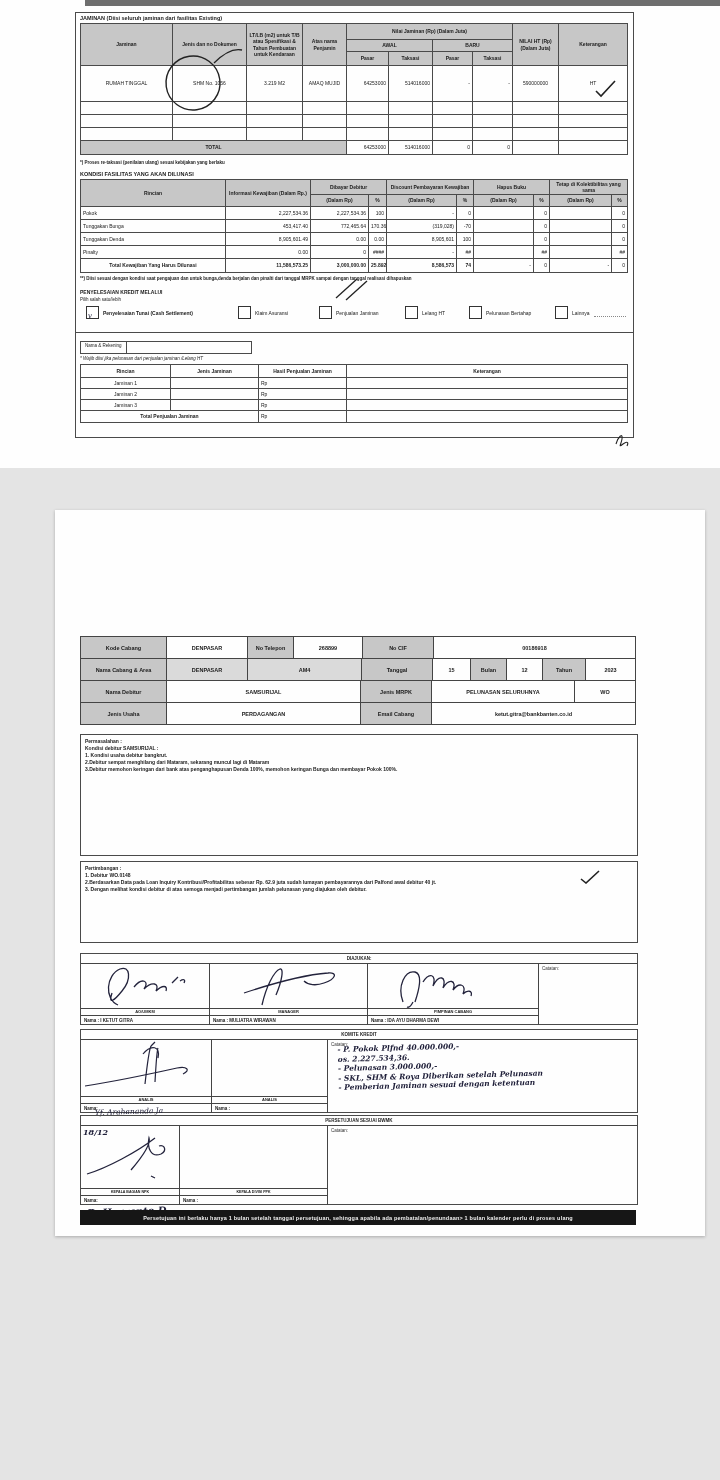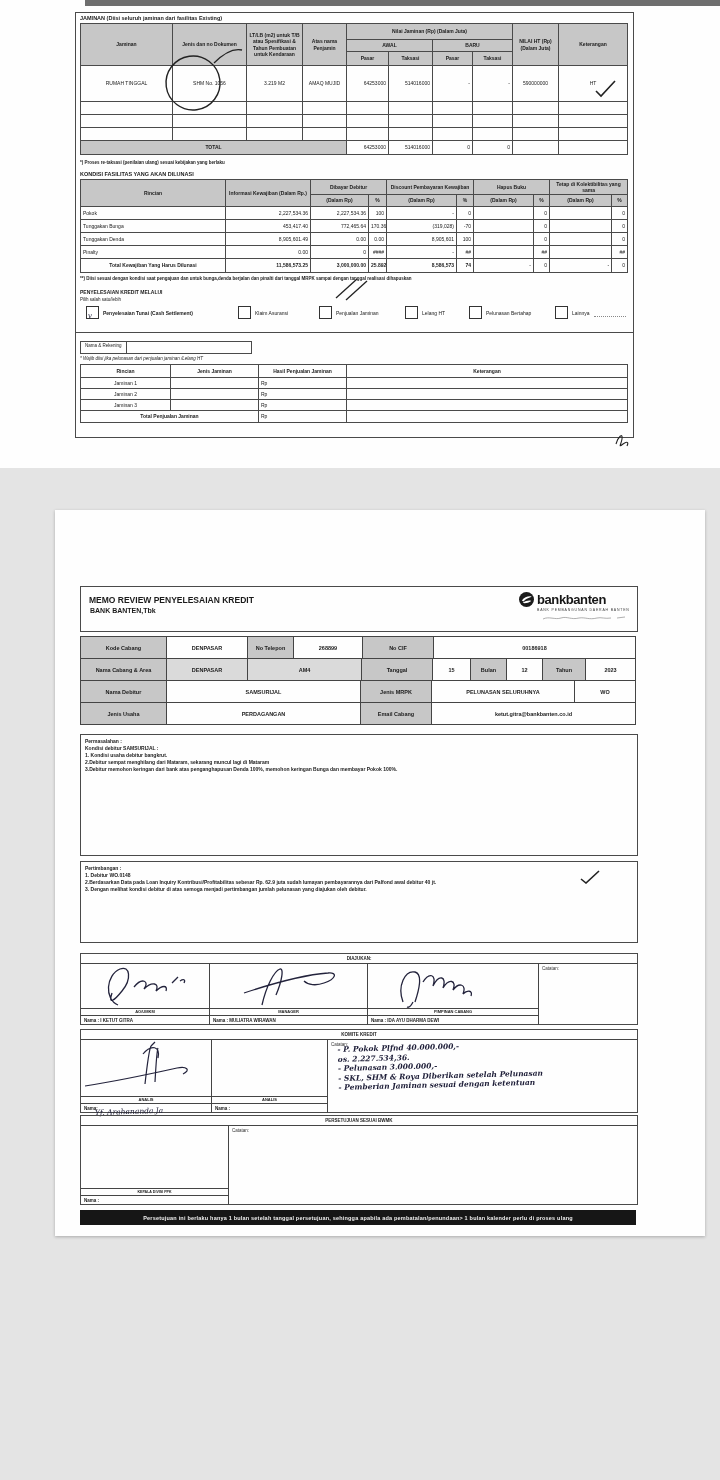--- a/index.html
+++ b/index.html
@@ -320,38 +320,20 @@
     <path d="M214,63 C224,53 233,48 242,50" fill="none" stroke="#222" stroke-width="1.3"></path>
     <path d="M596,91 l5,5 l14,-15" fill="none" stroke="#222" stroke-width="1.6"></path>
     <path d="M336,298 L357,279" stroke="#222" stroke-width="1.3"></path>
     <path d="M346,300 L367,281" stroke="#222" stroke-width="1.3"></path>
     <path d="M616,444 c2,-7 7,-12 6,-5 c-1,6 -4,9 1,5 c4,-3 6,-2 4,2" fill="none" stroke="#222" stroke-width="1.1"></path>
   </svg>
 </div>
 
 <div id="p2" class="page">
 
-  <div class="abs box1" style="left:25px;top:76px;width:556px;height:44px;">
-    <div class="abs b" style="left:8px;top:8px;font-size:8.5px;">MEMO REVIEW PENYELESAIAN KREDIT</div>
-    <div class="abs b" style="left:9px;top:20px;font-size:7px;">BANK BANTEN,Tbk</div>
-    <div class="abs" style="left:438px;top:5px;width:112px;">
-      <div style="display:flex;align-items:center;gap:3px;">
-        <svg width="15" height="15" viewBox="0 0 16 16">
-          <circle cx="8" cy="8" r="8" fill="#1b1b1b"></circle>
-          <path d="M3,9 C6,5 11,4 13.5,5 C10,6.2 6,8 5,10 Z" fill="#fff"></path>
-          <path d="M4,11.5 C7,9.5 11,8.5 13,9.5 C10,11.5 6,12.5 4,11.5 Z" fill="#fff"></path>
-        </svg>
-        <span class="b" style="font-size:13px;letter-spacing:-.4px;color:#161616;">bankbanten</span>
-      </div>
-      <div style="font-size:3.5px;letter-spacing:.8px;color:#444;margin-left:18px;margin-top:1px;white-space:nowrap;">BANK PEMBANGUNAN DAERAH BANTEN</div>
-      <svg width="90" height="8" viewBox="0 0 90 8" style="margin-left:22px;margin-top:2px;">
-        <path d="M2,5 C8,2 14,6 20,4 C26,2 30,6 38,4 C44,3 48,6 56,4 C60,3 64,5 70,4 M76,4 l8,-1" fill="none" stroke="#9a9a9a" stroke-width=".8"></path>
-      </svg>
-    </div>
-  </div>
 
   <div class="abs" style="left:25px;top:126px;width:556px;border-top:1px solid #444;">
     <div class="irow">
       <span class="ic hatch b" style="width:85px;">Kode Cabang</span>
       <span class="ic b" style="width:80px;">DENPASAR</span>
       <span class="ic hatch b" style="width:45px;">No Telepon</span>
       <span class="ic b" style="width:68px;">268899</span>
       <span class="ic hatch b" style="width:70px;">No CIF</span>
       <span class="ic b" style="flex:1;">00186918</span>
     </div>
@@ -458,20 +440,29 @@
           <div>- SKL, SHM &amp; Roya Diberikan setelah Pelunasan</div>
           <div>- Pemberian Jaminan sesuai dengan ketentuan</div>
         </div>
       </div>
     </div>
   </div>
 
   <div class="abs box1" style="left:25px;top:605px;width:556px;height:88px;overflow:visible;">
     <div class="secthead">PERSETUJUAN SESUAI BWMK</div>
     <div style="display:flex;height:79px;">
+      <div class="sigcell" style="width:98px;overflow:visible;">
+        <div class="hand" style="position:absolute;left:2px;top:1px;font-size:8px;font-weight:bold;">18/12</div>
+        <svg width="96" height="56" viewBox="0 0 96 56" style="margin-top:4px;">
+          <path d="M6,44 C26,38 56,22 74,8 M50,40 C62,26 70,14 68,8 C66,18 70,28 80,24 C86,21 84,14 78,16 M70,46 l4,2" fill="none" stroke="#23233c" stroke-width="1.3"></path>
+        </svg>
+        <div class="rolelbl" style="font-size:3.6px;">KEPALA BAGIAN NPK</div>
+        <div class="namelbl">Nama:</div>
+        <div class="hand abs" style="left:6px;bottom:-12px;font-size:10px;font-weight:bold;transform:rotate(-2deg);white-space:nowrap;">R. Haryanto  D.</div>
+      </div>
       <div class="sigcell" style="width:147px;">
         <div class="rolelbl" style="font-size:3.6px;">KEPALA DIVISI PPK</div>
         <div class="namelbl">Nama :</div>
       </div>
       <div style="flex:1;position:relative;">
         <span class="catlbl">Catatan:</span>
       </div>
     </div>
   </div>
 

